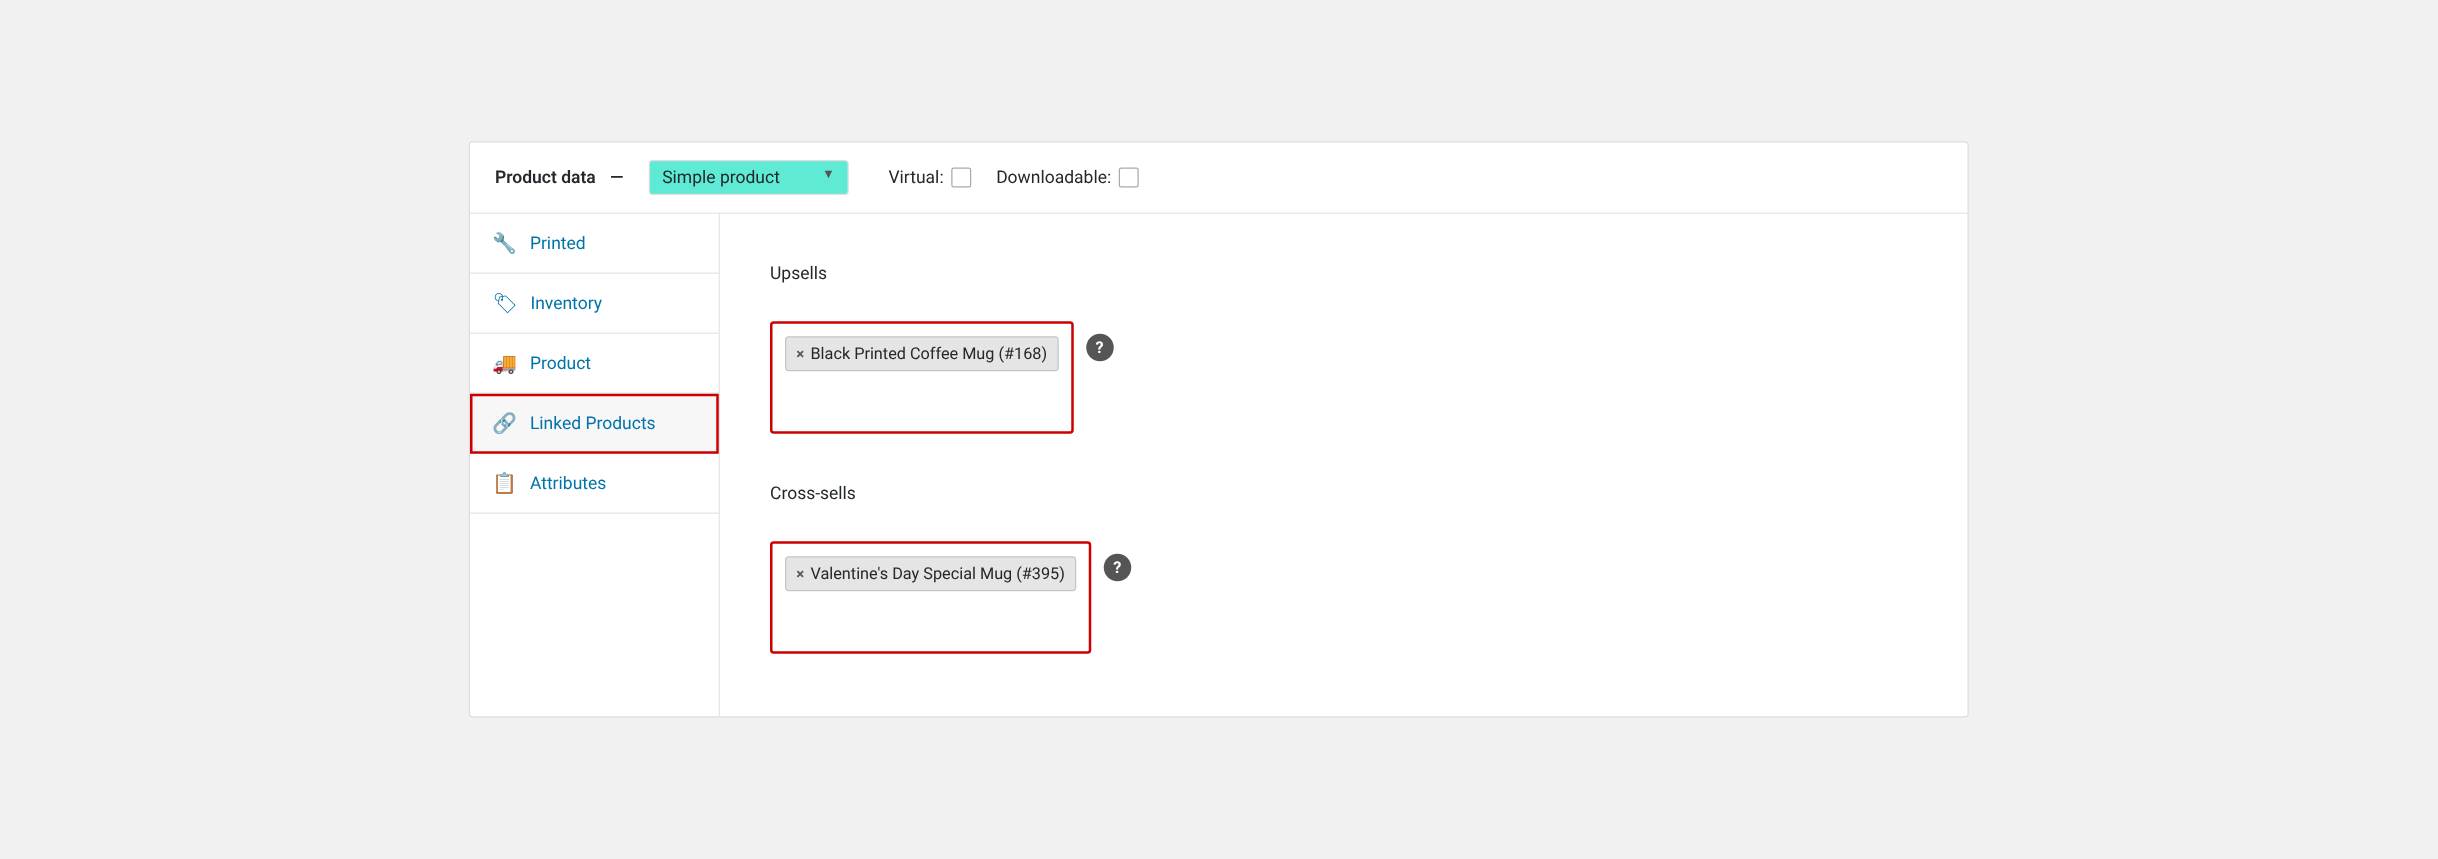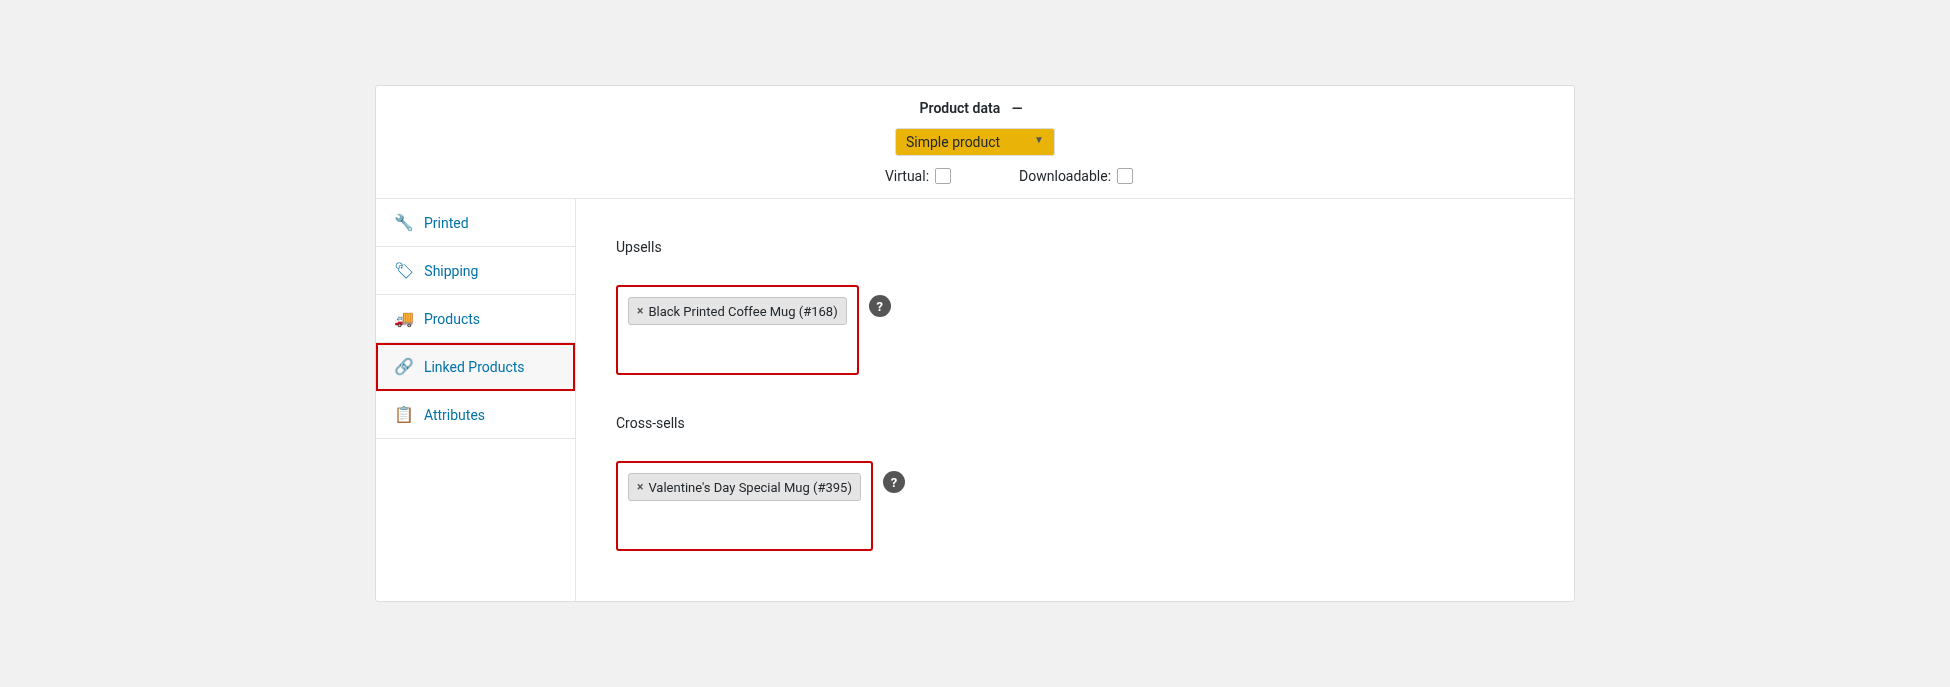--- a/index.html
+++ b/index.html
@@ -18,33 +18,32 @@
       border-radius: 3px;
       width: 1200px;
       max-width: 100%;
     }
     .panel-header {
       display: flex;
       align-items: center;
       padding: 14px 20px;
       border-bottom: 1px solid #e5e5e5;
       gap: 12px;
-      flex-direction: column;
     }
     .panel-header-title {
       font-size: 14px;
       font-weight: 600;
       color: #23282d;
     }
     .product-type-select {
       display: flex;
       border: 1px solid #ddd;
       border-radius: 3px;
       padding: 5px 10px;
-      background: #eab308;
+      background: #5eead4;
       cursor: pointer;
       gap: 8px;
       min-width: 160px;
       font-size: 14px;
       color: #23282d;
     }
     .select-arrow {
       font-size: 10px;
       color: #555;
       margin-left: auto;
@@ -54,21 +53,20 @@
       align-items: center;
       gap: 20px;
       margin-left: 20px;
     }
     .checkbox-label {
       display: flex;
       align-items: center;
       gap: 6px;
       font-size: 14px;
       color: #23282d;
-      margin-left: 48px;
     }
     .checkbox-label input[type="checkbox"] {
       width: 16px;
       height: 16px;
       border: 1px solid #aaa;
       appearance: none;
       background: #fff;
       border-radius: 2px;
     }
     .panel-body {
@@ -199,25 +197,25 @@
 
   <div class="panel-body">
 
     <nav class="sidebar">
       <div class="sidebar-item">
         <span class="sidebar-icon">🔧</span>
         <span>Printed</span>
       </div>
       <div class="sidebar-item">
         <span class="sidebar-icon">🏷</span>
-        <span>Shipping</span>
+        <span>Inventory</span>
       </div>
       <div class="sidebar-item">
         <span class="sidebar-icon">🚚</span>
-        <span>Products</span>
+        <span>Product</span>
       </div>
       <div class="sidebar-item active">
         <span class="sidebar-icon">🔗</span>
         <span>Linked Products</span>
       </div>
       <div class="sidebar-item">
         <span class="sidebar-icon">📋</span>
         <span>Attributes</span>
       </div>
     </nav>

